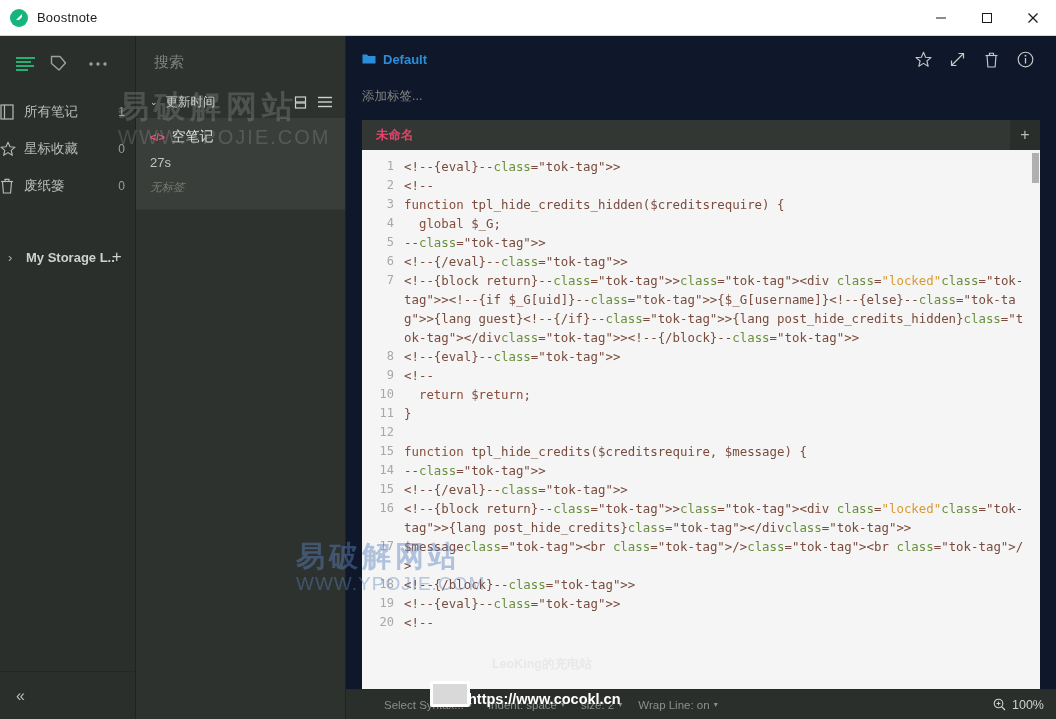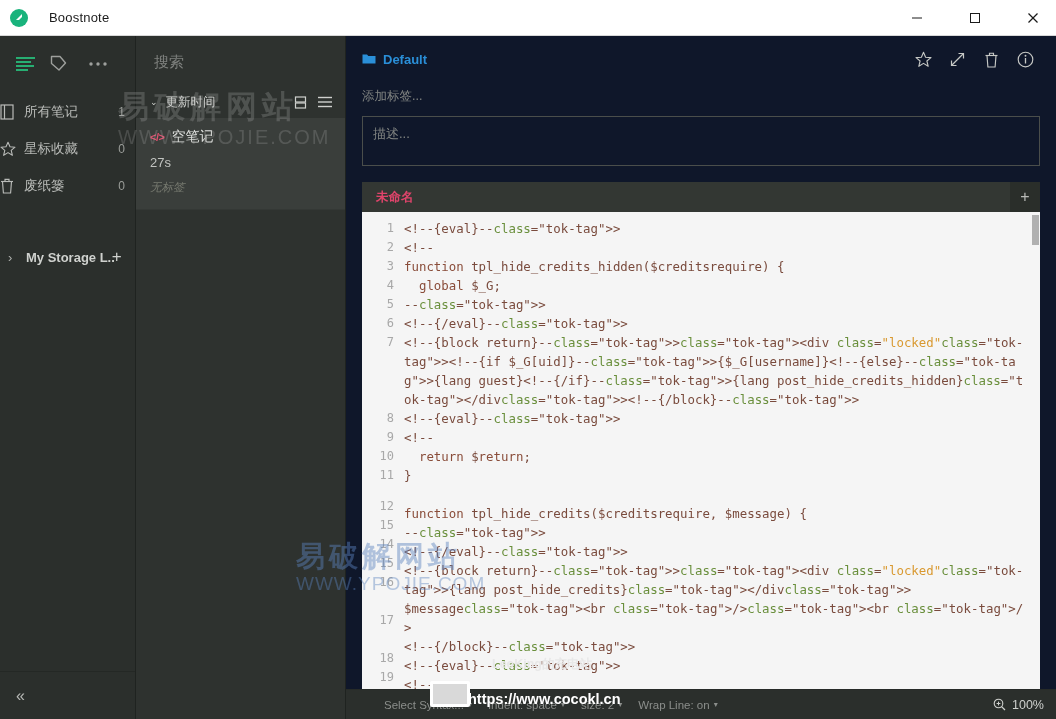--- a/index.html
+++ b/index.html
@@ -17,21 +17,20 @@
   }
 
   
   .titlebar {
     height: 36px; min-height: 32px;
     background: #ffffff;
     display: flex; align-items: center;
     border-bottom: 1px solid #d8d8d8;
     position: relative;
     z-index: 40;
-    gap: 12px;
   }
   .tb-logo {
     width: 18px; height: 18px; border-radius: 50%;
     background: #19b37c;
     margin-left: 10px; margin-right: 9px;
     display: flex; align-items: center; justify-content: center;
     flex-shrink: 0;
   }
   .tb-logo svg { display:block; }
   .tb-title { font-size: 13px; color: #1c1c1c; letter-spacing: .2px; }
@@ -472,44 +471,41 @@
             <circle cx="8.5" cy="4.7" r="0.95" fill="#c6c8c5"></circle>
             <line x1="8.5" y1="7" x2="8.5" y2="12.5" stroke="#c6c8c5" stroke-width="1.3"></line>
           </svg>
         </span>
       </div>
 
       <div class="dt-tags">
         <input class="dt-tags-input" placeholder="添加标签..." style="">
       </div>
 
-      <div class="dt-desc-wrap">
-        <textarea class="dt-desc" placeholder="描述..." style=""></textarea>
-      </div>
 
       <div class="code-card">
         <div class="cc-head">
           <span class="cc-title">未命名</span>
           <span class="cc-head-spacer"></span>
           <span class="cc-add">+</span>
         </div>
         <div class="cc-body">
           <div class="cm-gutter">
               <div class="gl" style="height: 19px;">1</div>
               <div class="gl" style="height: 19px;">2</div>
               <div class="gl" style="height: 19px;">3</div>
               <div class="gl" style="height: 19px;">4</div>
               <div class="gl" style="height: 19px;">5</div>
               <div class="gl" style="height: 19px;">6</div>
               <div class="gl" style="height: 76px;">7</div>
               <div class="gl" style="height: 19px;">8</div>
               <div class="gl" style="height: 19px;">9</div>
               <div class="gl" style="height: 19px;">10</div>
               <div class="gl" style="height: 19px;">11</div>
-              <div class="gl" style="height: 19px; margin-top: 12px;">12</div>
+              <div class="gl" style="height: 19px;">12</div>
               <div class="gl" style="height: 19px;">15</div>
               <div class="gl" style="height: 19px;">14</div>
               <div class="gl" style="height: 19px;">15</div>
               <div class="gl" style="height: 38px;">16</div>
               <div class="gl" style="height: 38px;">17</div>
               <div class="gl" style="height: 19px;">18</div>
               <div class="gl" style="height: 19px;">19</div>
               <div class="gl" style="height: 19px;">20</div>
             </div>
           <div class="cm-code"><div class="cm-line">&lt;!--{eval}--<span <span="" class="tok-attr">class</span>="tok-tag"&gt;&gt;</div><div class="cm-line">&lt;!--</div><div class="cm-line"><span class="tok-kw">function</span> tpl_hide_credits_hidden($creditsrequire) {</div><div class="cm-line">  <span class="tok-kw">global</span> $_G;</div><div class="cm-line">--<span <span="" class="tok-attr">class</span>="tok-tag"&gt;&gt;</div><div class="cm-line">&lt;!--{/eval}--<span <span="" class="tok-attr">class</span>="tok-tag"&gt;&gt;</div><div class="cm-line">&lt;!--{block return}--<span <span="" class="tok-attr">class</span>="tok-tag"&gt;&gt;<span <span="" class="tok-attr">class</span>="tok-tag"&gt;&lt;div <span class="tok-attr">class</span>=<span class="tok-str">"locked"</span><span <span="" class="tok-attr">class</span>="tok-tag"&gt;&gt;&lt;!--{if $_G[uid]}--<span <span="" class="tok-attr">class</span>="tok-tag"&gt;&gt;{$_G[username]}&lt;!--{else}--<span <span="" class="tok-attr">class</span>="tok-tag"&gt;&gt;{lang guest}&lt;!--{/if}--<span <span="" class="tok-attr">class</span>="tok-tag"&gt;&gt;{lang post_hide_credits_hidden}<span <span="" class="tok-attr">class</span>="tok-tag"&gt;&lt;/div<span <span="" class="tok-attr">class</span>="tok-tag"&gt;&gt;&lt;!--{/block}--<span <span="" class="tok-attr">class</span>="tok-tag"&gt;&gt;</div><div class="cm-line">&lt;!--{eval}--<span <span="" class="tok-attr">class</span>="tok-tag"&gt;&gt;</div><div class="cm-line">&lt;!--</div><div class="cm-line">  <span class="tok-kw">return</span> $<span class="tok-kw">return</span>;</div><div class="cm-line">}</div><div class="cm-line">&nbsp;</div><div class="cm-line"><span class="tok-kw">function</span> tpl_hide_credits($creditsrequire, $message) {</div><div class="cm-line">--<span <span="" class="tok-attr">class</span>="tok-tag"&gt;&gt;</div><div class="cm-line">&lt;!--{/eval}--<span <span="" class="tok-attr">class</span>="tok-tag"&gt;&gt;</div><div class="cm-line">&lt;!--{block return}--<span <span="" class="tok-attr">class</span>="tok-tag"&gt;&gt;<span <span="" class="tok-attr">class</span>="tok-tag"&gt;&lt;div <span class="tok-attr">class</span>=<span class="tok-str">"locked"</span><span <span="" class="tok-attr">class</span>="tok-tag"&gt;&gt;{lang post_hide_credits}<span <span="" class="tok-attr">class</span>="tok-tag"&gt;&lt;/div<span <span="" class="tok-attr">class</span>="tok-tag"&gt;&gt;</div><div class="cm-line">$message<span <span="" class="tok-attr">class</span>="tok-tag"&gt;&lt;br <span <span="" class="tok-attr">class</span>="tok-tag"&gt;/&gt;<span <span="" class="tok-attr">class</span>="tok-tag"&gt;&lt;br <span <span="" class="tok-attr">class</span>="tok-tag"&gt;/&gt;</div><div class="cm-line">&lt;!--{/block}--<span <span="" class="tok-attr">class</span>="tok-tag"&gt;&gt;</div><div class="cm-line">&lt;!--{eval}--<span <span="" class="tok-attr">class</span>="tok-tag"&gt;&gt;</div><div class="cm-line">&lt;!--</div></div>

